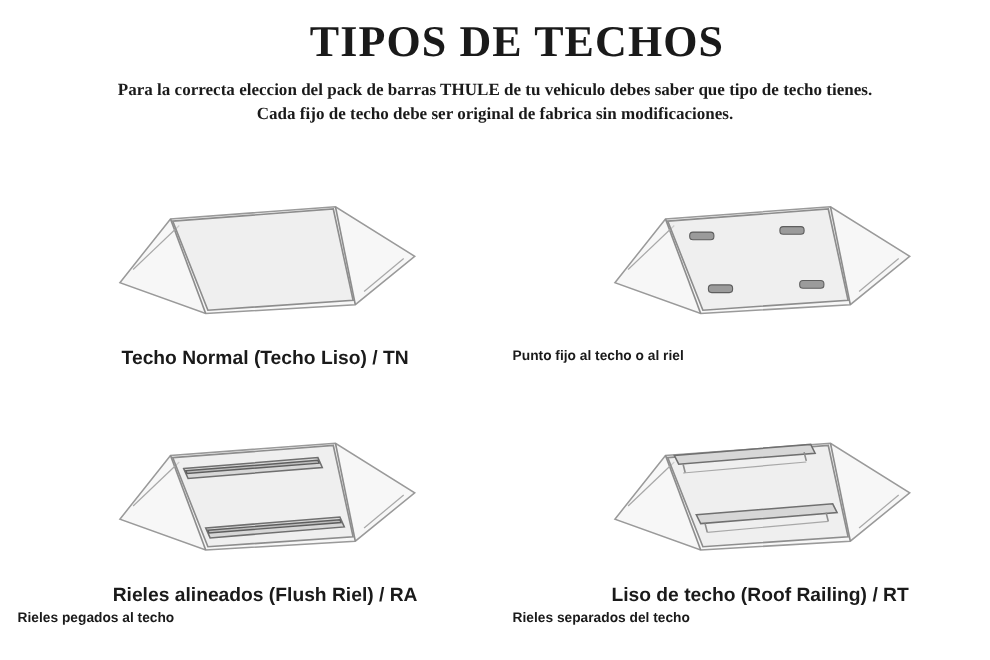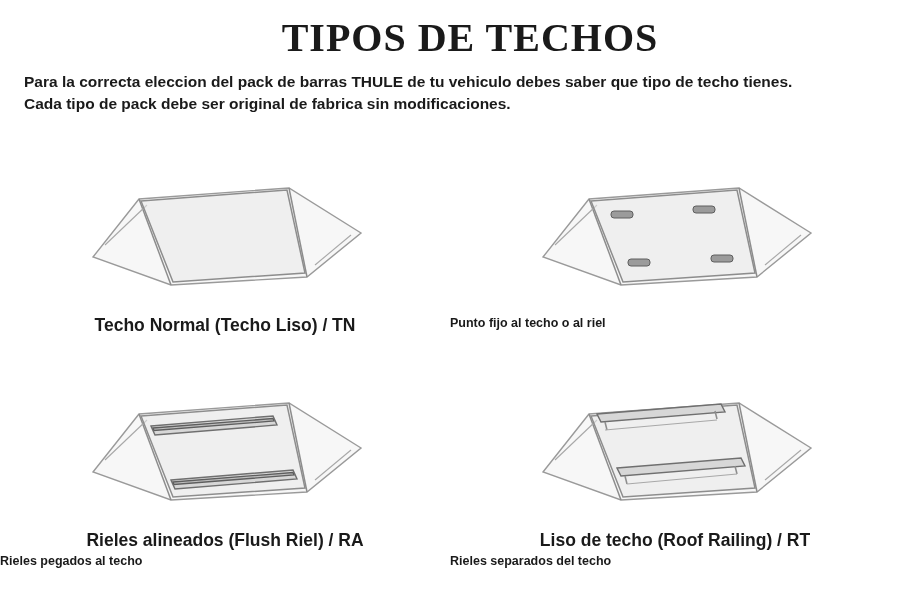--- a/index.html
+++ b/index.html
@@ -24,37 +24,39 @@
     text-align: center;
     font-size: 40px;
     font-weight: bold;
     letter-spacing: 1px;
     margin: 17px 0 0 0;
     line-height: 1.05;
     font-family: "Liberation Serif", serif;
     padding-left: 40px;
   }
   .subtitle {
-    text-align: left;
+    text-align: center;
     font-size: 15.5px;
     font-weight: bold;
     line-height: 1.45;
     margin: 12px 24px 0 24px;
+    font-family: Liberation Serif, serif;
   }
   .grid {
     position: absolute;
     top: 148px;
     left: 0;
     width: 900px;
     height: 440px;
   }
   .cell {
     position: absolute;
     width: 450px;
     height: 215px;
+    margin-left: 16px;
   }
   .cell.c0 { left: 0;   top: 0; }
   .cell.c1 { left: 450px; top: 0; }
   .cell.c2 { left: 0;   top: 215px; }
   .cell.c3 { left: 450px; top: 215px; }
   .art {
     position: relative;
     width: 450px;
     height: 148px;
   }
@@ -86,21 +88,21 @@
 </style>
 </head>
 <body>
 
 <div class="page">
 
   <h1 class="title">TIPOS DE TECHOS</h1>
 
   <div class="subtitle">
     <div>Para la correcta eleccion del pack de barras THULE de tu vehiculo debes saber que tipo de techo tienes.</div>
-    <div>Cada tipo de pack debe ser original de fabrica sin modificaciones.</div>
+    <div>Cada fijo de techo debe ser original de fabrica sin modificaciones.</div>
   </div>
 
   <div class="grid">
 
     <div class="cell c0">
       <div class="art">
         <svg width="300" height="148" viewBox="0 0 300 148">
 
           <path class="panel" d="M18 92 L64 34 L214 23 L286 68 L232 112 L96 120 Z"></path>
           <path class="edge" d="M64 34 L96 120"></path>

